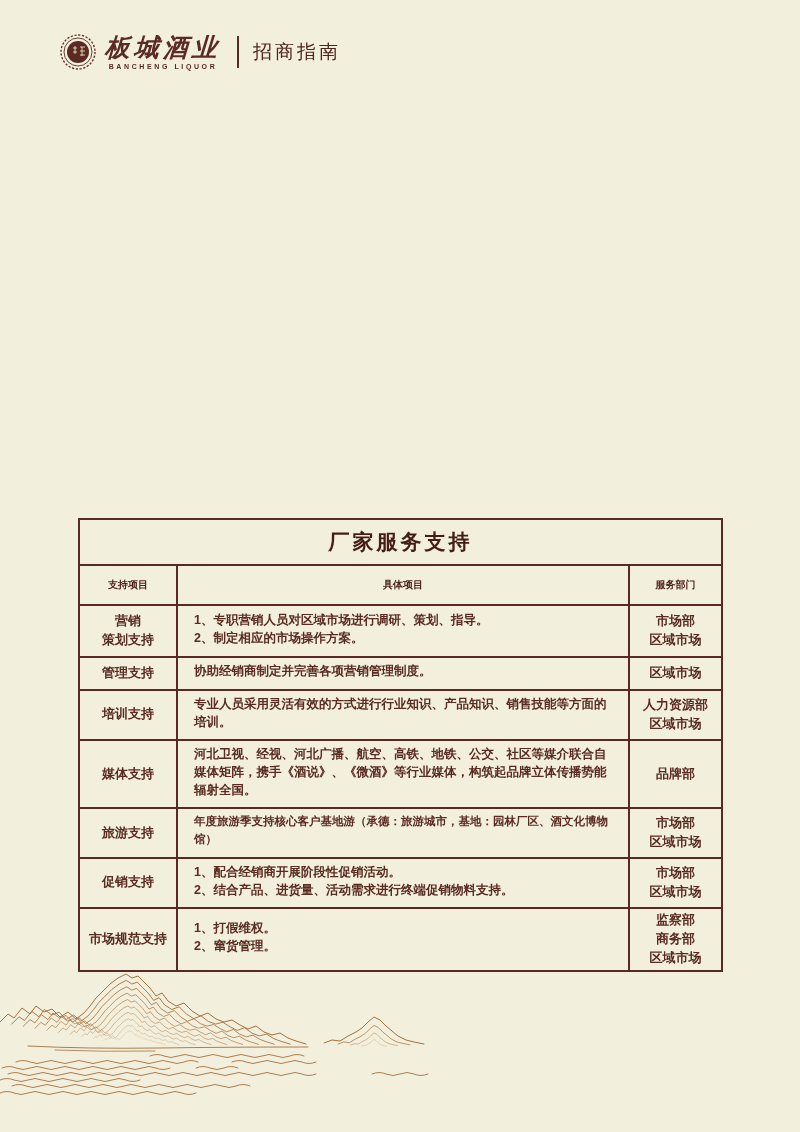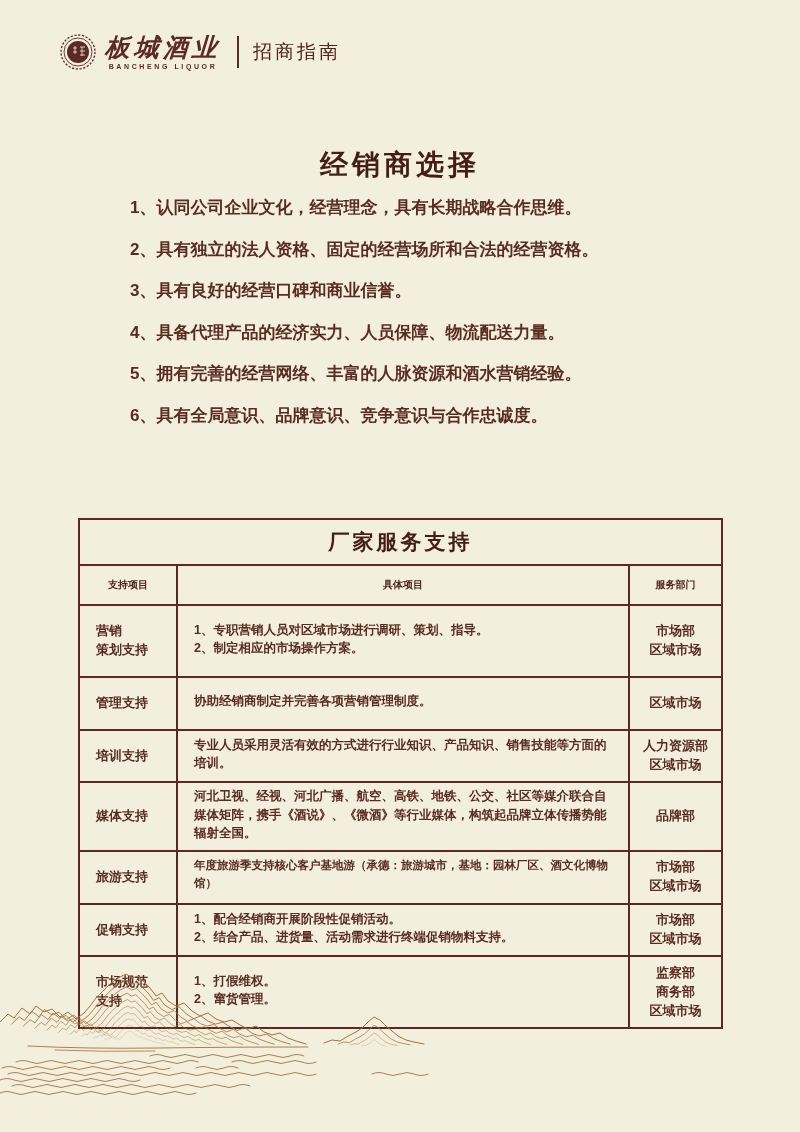--- a/index.html
+++ b/index.html
@@ -62,21 +62,21 @@
     height:42px;font-size:21px;font-weight:900;
     letter-spacing:3px;color:#441d17;text-align:center;border-radius:20px;
   }
   tr.col-headers th{
     height:36px;font-size:10px;font-weight:bold;color:#4f241e;text-align:center;
   }
   tbody td{
     font-size:12.5px;font-weight:600;color:#5a2b21;
     line-height:1.45;white-space:pre-line;vertical-align:middle;
   }
-  td.item{ text-align:left;font-size:13px;padding:16px; }
+  td.item{ text-align:center;font-size:13px;padding:6px; }
   td.details{ text-align:left;padding:4px 10px 8px 16px; }
   td.dept{ text-align:center;font-size:13px;padding:2px; }
   tbody tr:nth-child(1){height:45px}
   tbody tr:nth-child(2){height:26px}
   tbody tr:nth-child(3){height:45px}
   tbody tr:nth-child(4){height:42px}
   tbody tr:nth-child(5){height:43px}
   tbody tr:nth-child(5) td.details{font-size:11.5px;line-height:1.55;}
   tbody tr:nth-child(6){height:44px}
   tbody tr:nth-child(7){height:41px}
@@ -98,29 +98,20 @@
       <path d="M13,14 h4 M15,12 v8 M13,18 h4 M20,13 h5 M22,13 v9 M20,17 h5 M20,21 h5" stroke="#e8dfc2" stroke-width="0.9" fill="none"></path>
     </svg>
     <div class="brand-text">
       <div class="brand-cn">板城酒业</div>
       <div class="brand-en">BANCHENG LIQUOR</div>
     </div>
     <div class="header-divider"></div>
     <div class="doc-title">招商指南</div>
   </div>
 
-  <h1 class="sel-title">经销商选择</h1>
-  <ol class="sel-list">
-    <li>1、认同公司企业文化，经营理念，具有长期战略合作思维。</li>
-    <li>2、具有独立的法人资格、固定的经营场所和合法的经营资格。</li>
-    <li>3、具有良好的经营口碑和商业信誉。</li>
-    <li>4、具备代理产品的经济实力、人员保障、物流配送力量。</li>
-    <li>5、拥有完善的经营网络、丰富的人脉资源和酒水营销经验。</li>
-    <li>6、具有全局意识、品牌意识、竞争意识与合作忠诚度。</li>
-  </ol>
 
   <table class="support">
     <colgroup>
         <col style="width:98px">
         <col style="width:452px">
         <col style="width:93px">
       </colgroup>
     <thead>
       <tr>
         <th class="tbl-title" colspan="3">厂家服务支持</th>

